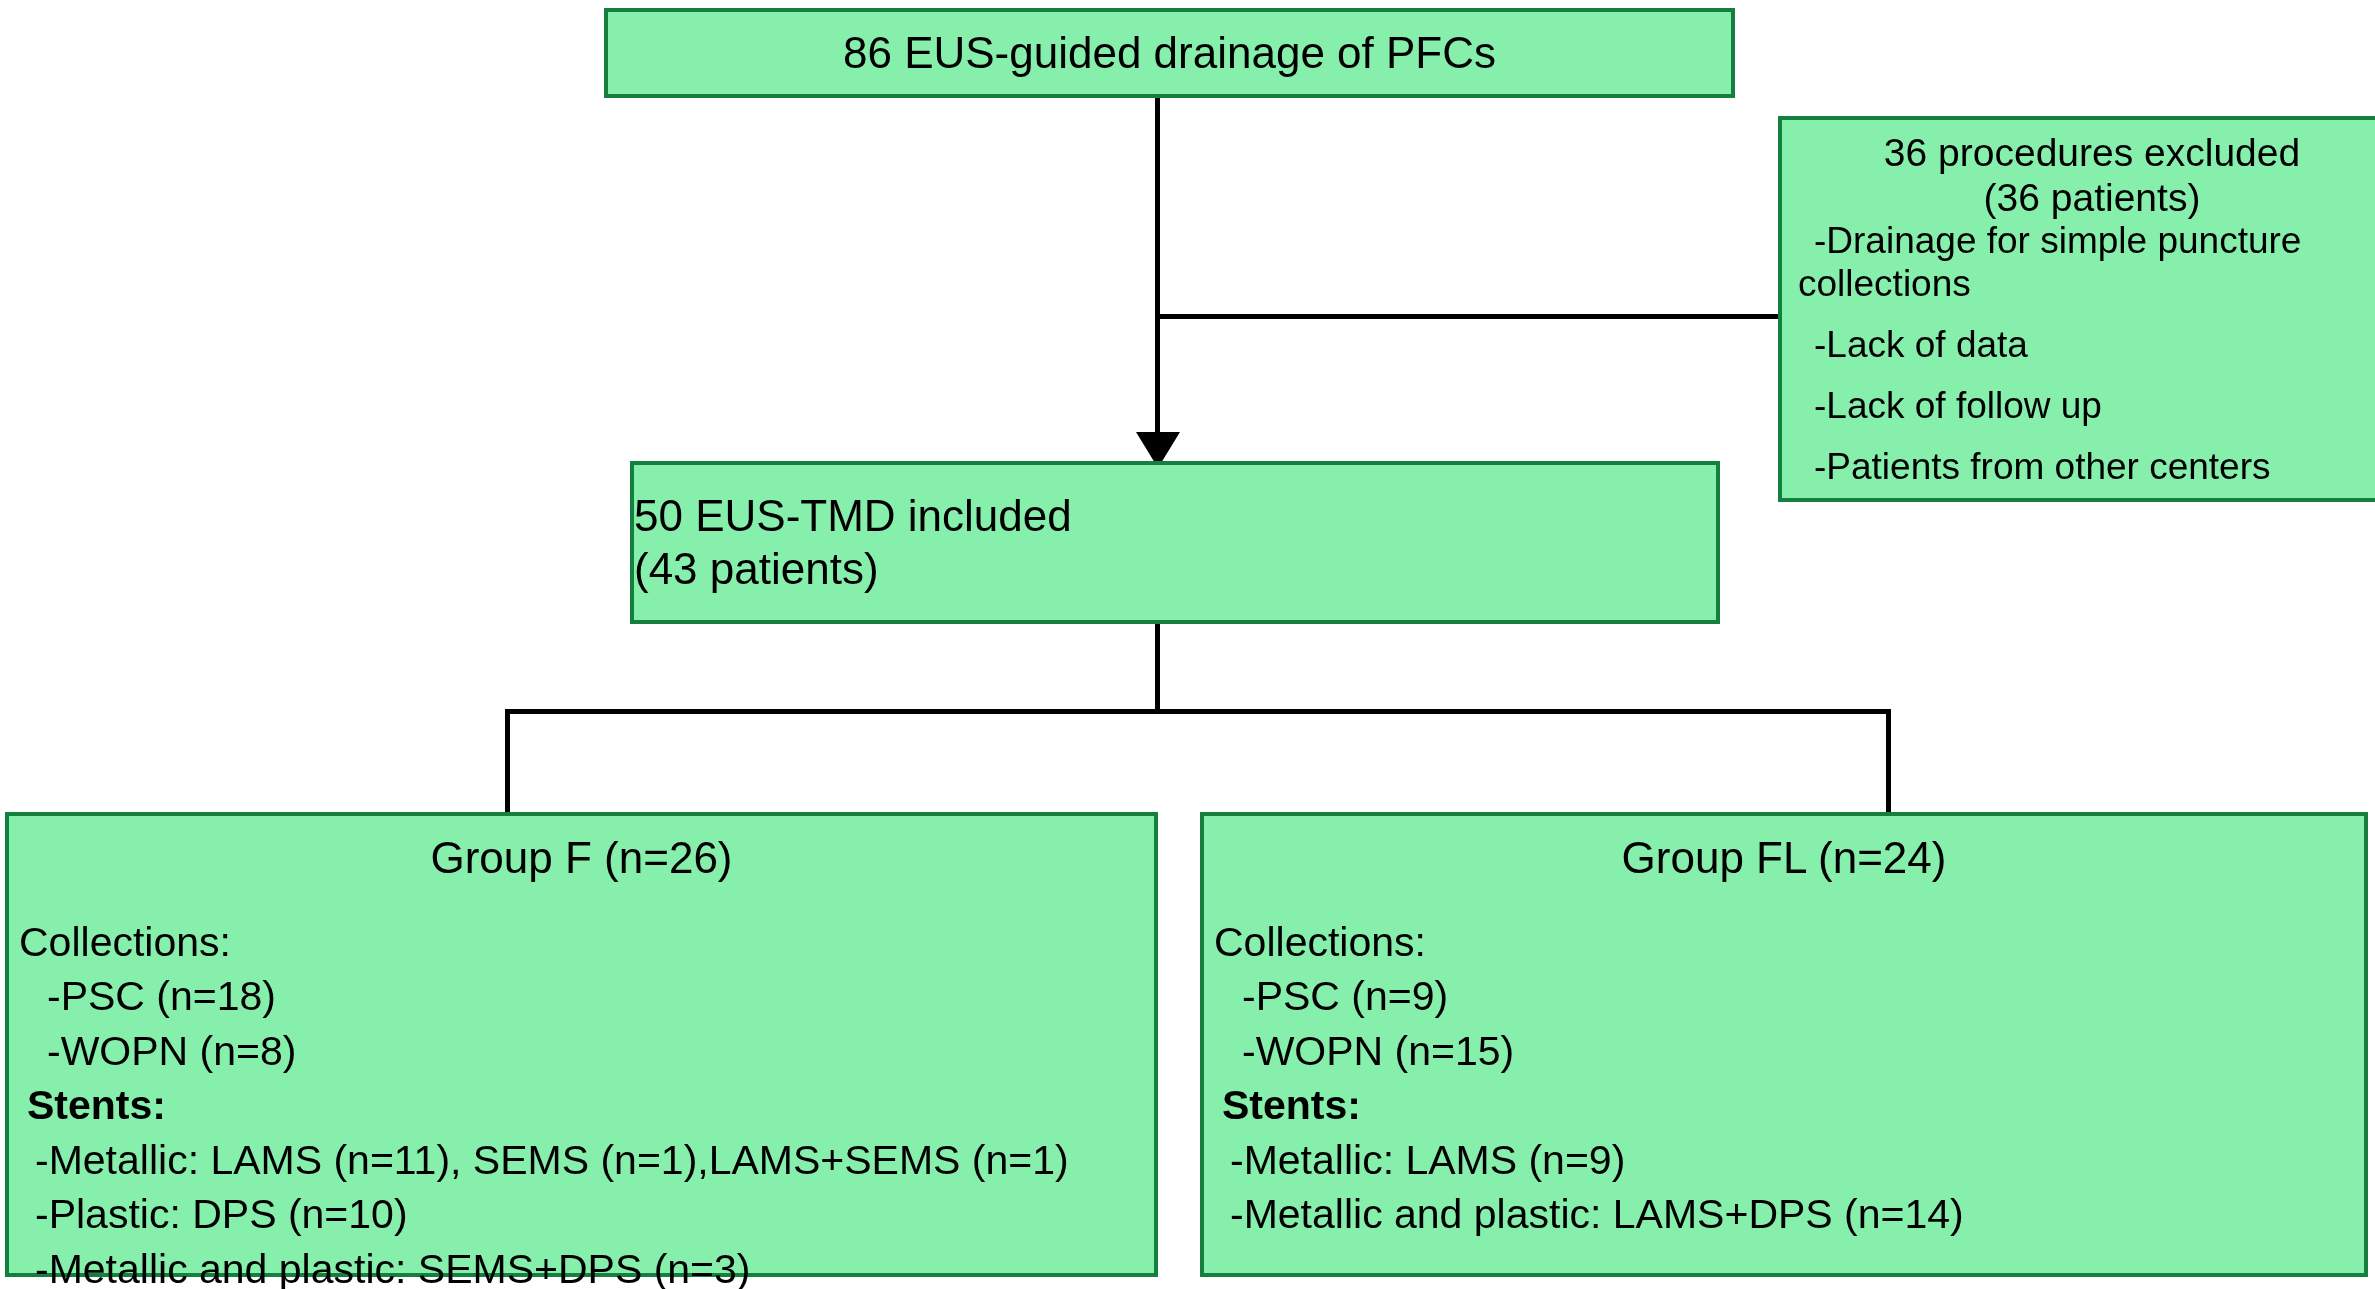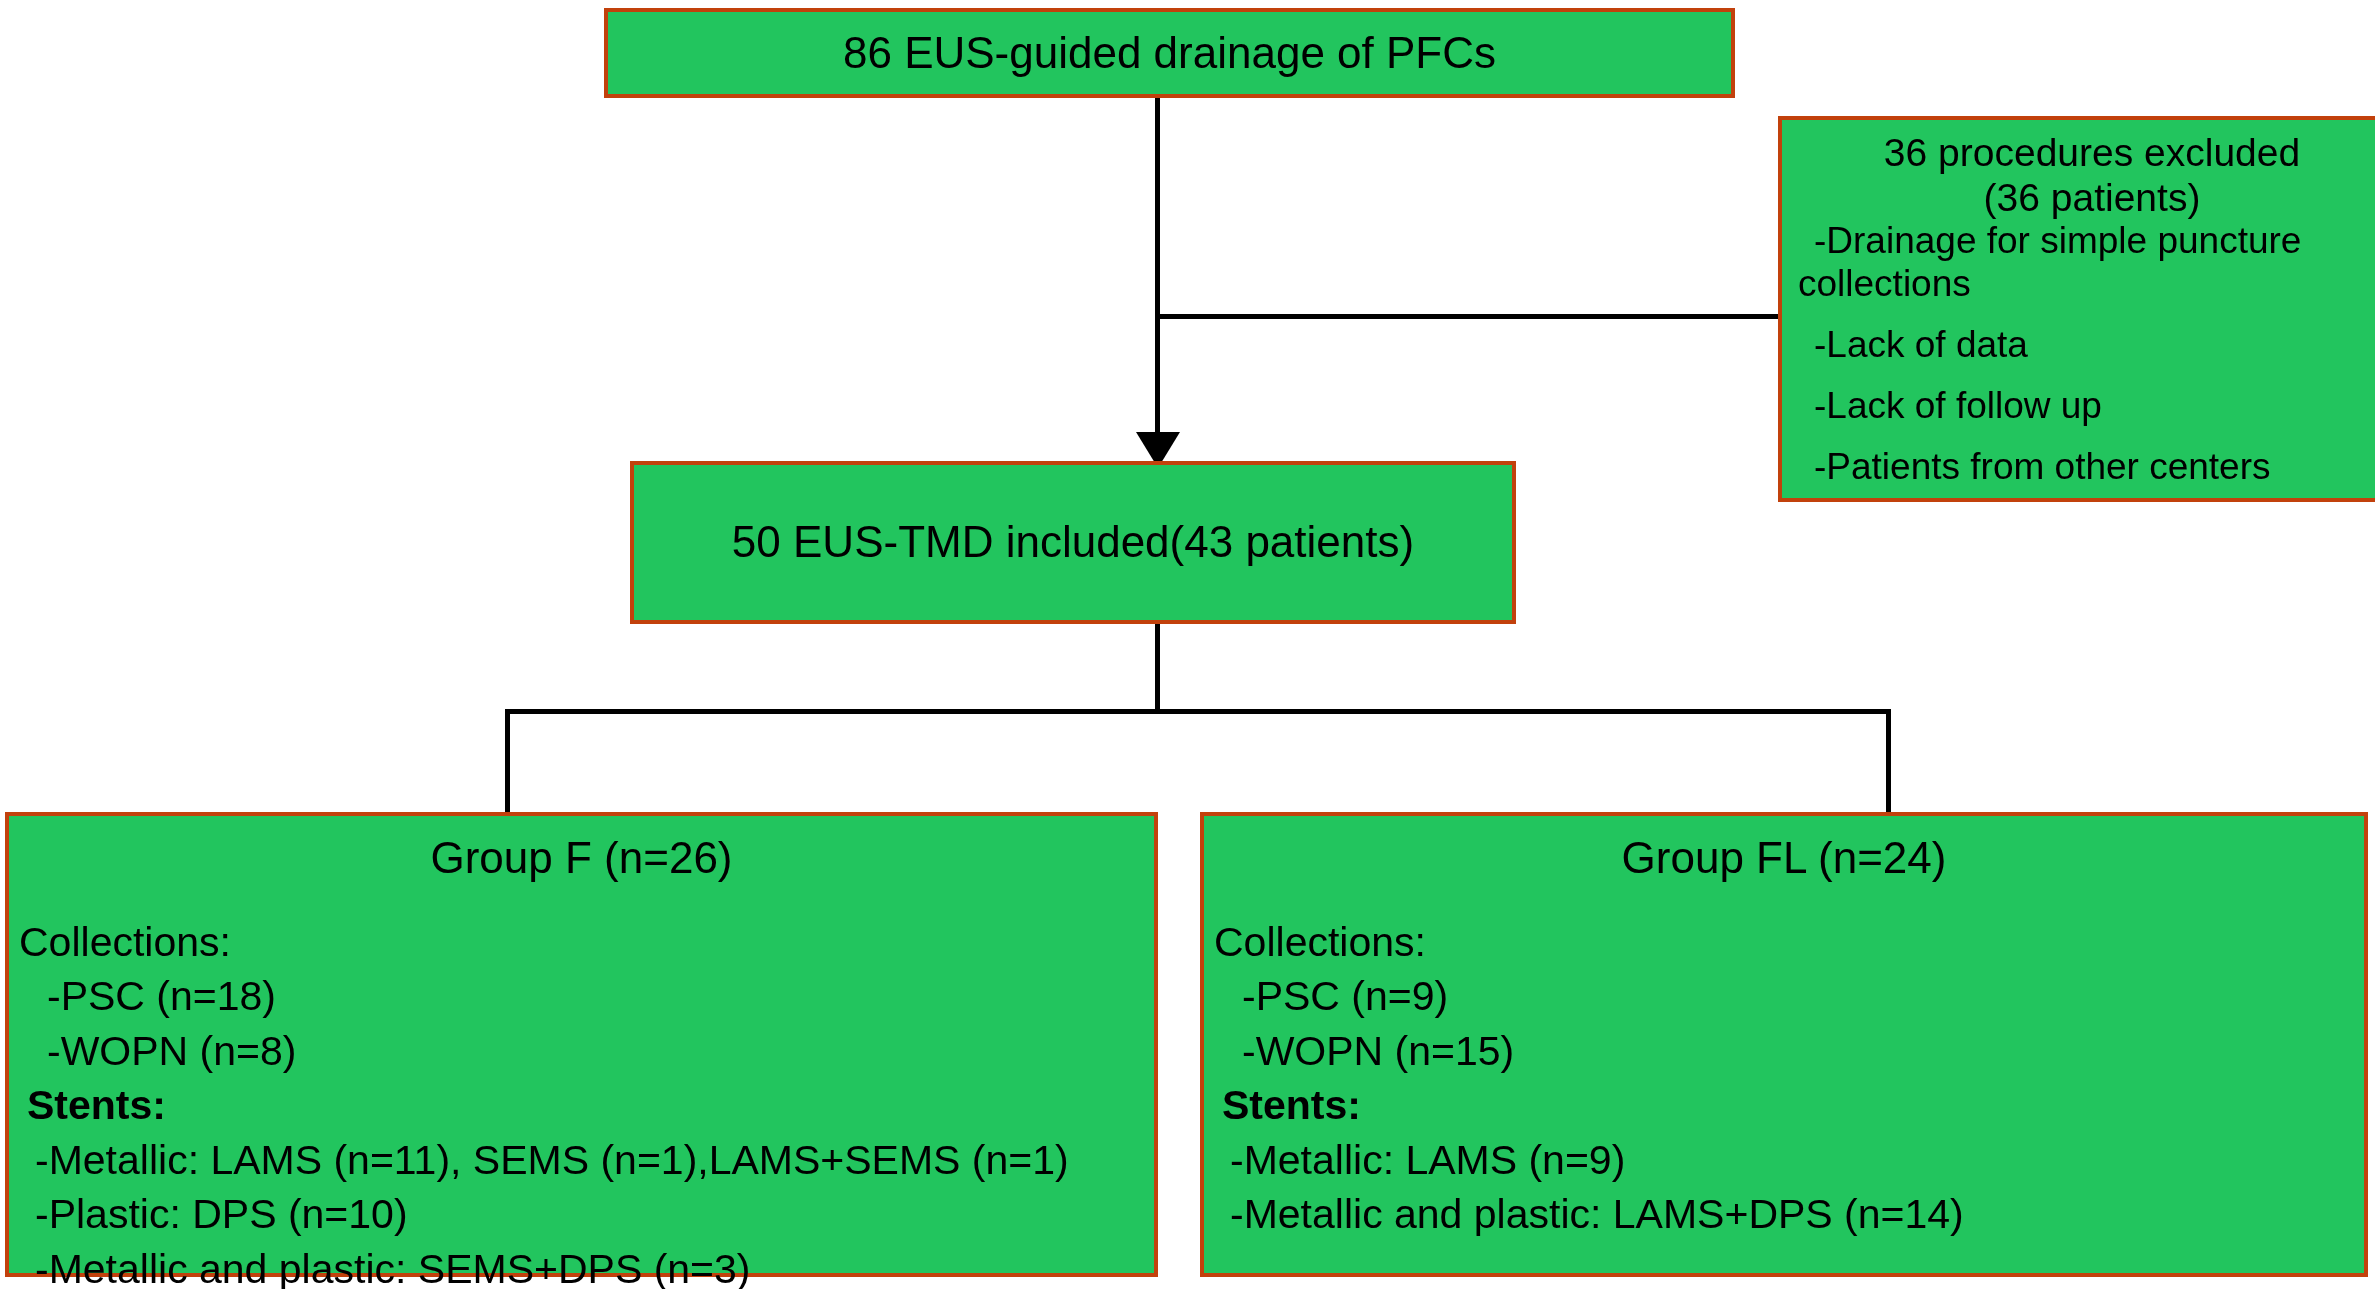--- a/index.html
+++ b/index.html
@@ -12,22 +12,22 @@
     width: 2375px;
     height: 1289px;
     background: #ffffff;
     font-family: "Liberation Sans", sans-serif;
     color: #000000;
     overflow: hidden;
   }
   .box {
     position: absolute;
     box-sizing: border-box;
-    border: 4px solid #c2410c;
-    background: #22c55e;
+    border: 4px solid #15803d;
+    background: #86efac;
   }
   .conn {
     position: absolute;
     background: #000000;
   }
   .vline { width: 5px; }
   .hline { height: 5px; }
   .arrowhead-down {
     position: absolute;
     width: 0;
@@ -108,21 +108,21 @@
   <div class="box" style="left:1778px; top:116px; width:628px; height:386px; padding:10px 8px 0 8px;">
     <div class="excl-title">36 procedures excluded</div>
     <div class="excl-title">(36 patients)</div>
     <div class="excl-item">-Drainage for simple puncture</div>
     <div class="excl-item" style="padding-left:8px;">collections</div>
     <div class="excl-item spaced">-Lack of data</div>
     <div class="excl-item spaced">-Lack of follow up</div>
     <div class="excl-item spaced">-Patients from other centers</div>
   </div>
 
-  <div class="box" style="left:630px; top:461px; width:886px; height:163px; display:flex; flex-direction:row; align-items:center; justify-content:center;">
+  <div class="box" style="left:630px; top:461px; width:1090px; height:163px; display:flex; flex-direction:column; align-items:flex-start; justify-content:center;">
     <div class="hdr">50 EUS-TMD included</div>
     <div class="hdr">(43 patients)</div>
   </div>
 
   <div class="box" style="left:5px; top:812px; width:1153px; height:465px; padding:4px 10px 0 10px;">
     <div class="grp-title">Group F (n=26)</div>
     <div class="grp-body">
       <div class="grp-line">Collections:</div>
       <div class="grp-line indent2">-PSC (n=18)</div>
       <div class="grp-line indent2">-WOPN (n=8)</div>

